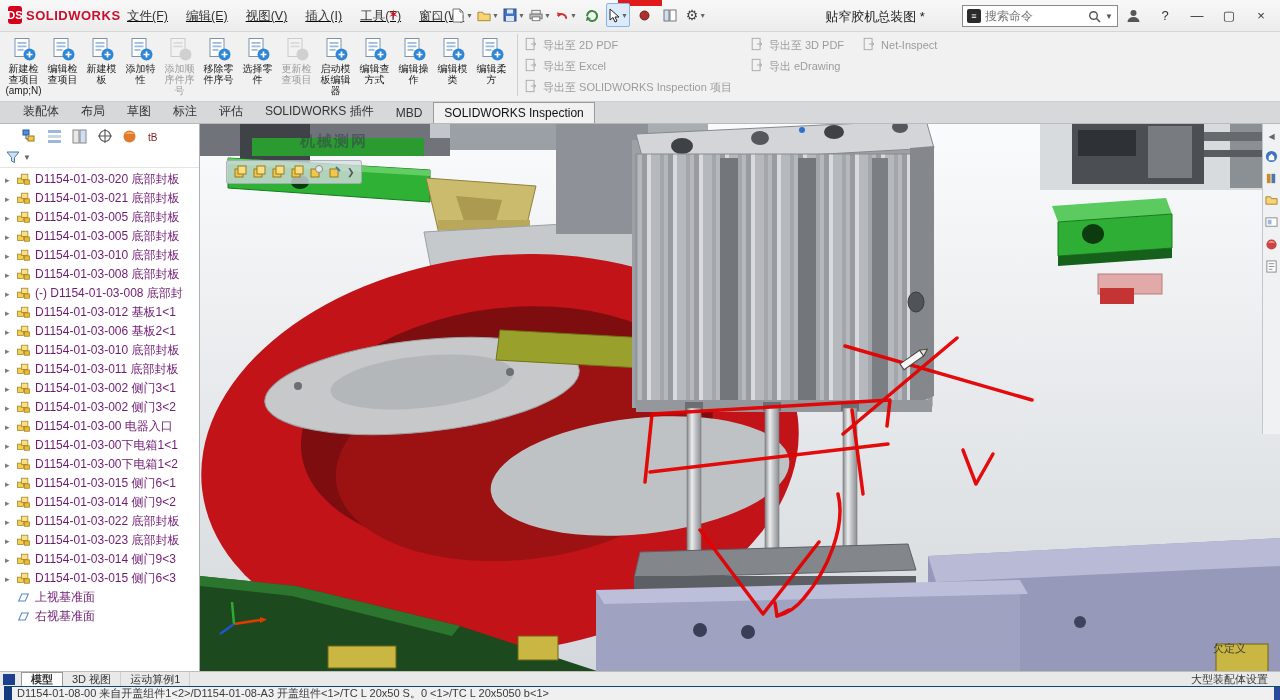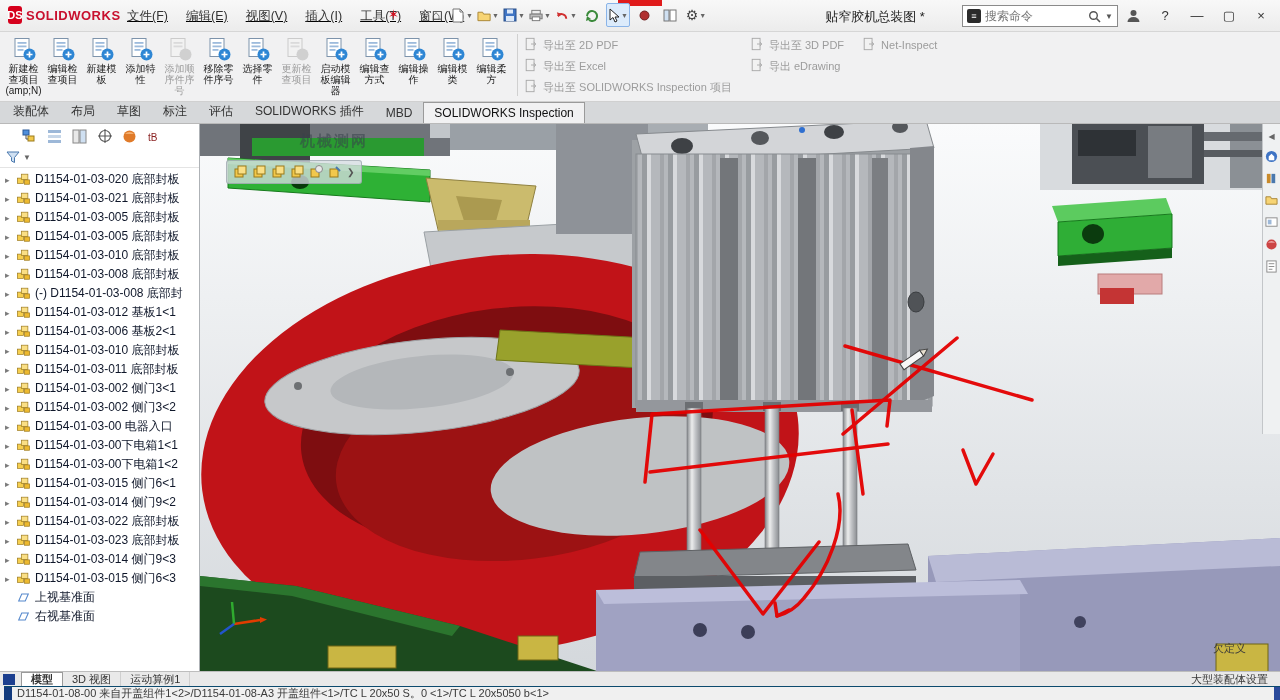--- a/index.html
+++ b/index.html
@@ -37,36 +37,36 @@
   .rbtn .rlb { font-size:10px; line-height:1.12; color:#222; text-align:center; margin-top:1px; word-break:break-all; }
   .rbtn.disabled .rlb { color:#9c9c9c; }
   .rbtn.disabled .ric { filter:grayscale(1) opacity(0.55); }
   .vsep { width:1px; height:62px; background:#d0d0d0; margin:2px 6px 0 6px; }
   #ribbon-exports { display:flex; gap:18px; padding-top:4px; }
   .exp-col { display:flex; flex-direction:column; gap:3px; }
   .exp-item { display:flex; align-items:center; gap:5px; font-size:11px; color:#9c9c9c; height:18px; white-space:nowrap; }
   .exp-item svg { width:14px; height:14px; }
 
   
-  #tabbar { position:absolute; left:0; top:102px; width:1280px; height:22px; background:#d6d8da; border-bottom:1px solid #b9b9b9; display:flex; align-items:flex-end; padding-left:2px; }
+  #tabbar { position:absolute; left:0; top:102px; width:1280px; height:22px; background:#d6d8da; border-bottom:1px solid #b9b9b9; display:flex; align-items:flex-end; padding-left:12px; }
   .ctab { font-size:12px; color:#333; padding:3px 10px 3px 10px; border:1px solid transparent; border-bottom:none; white-space:nowrap; cursor:default; }
   .ctab.active { background:#f1f1f2; border-color:#9a9a9a; color:#111; }
 
   
   #tree-panel { position:absolute; left:0; top:124px; width:200px; height:547px; background:#fff; border-right:1px solid #aeb2b6; overflow:hidden; }
   #tree-toolbar { height:24px; display:flex; align-items:center; gap:8px; padding-left:21px; }
   .pti { width:17px; height:17px; display:flex; align-items:center; justify-content:center; }
   #tree-filter { height:20px; display:flex; align-items:center; gap:3px; padding-left:6px; border-bottom:1px solid #e4e4e4; }
   #tree-filter .chev { font-size:8px; color:#666; }
   #tree-list { padding-top:2px; }
   .tree-row { display:flex; align-items:center; height:19px; padding-left:5px; white-space:nowrap; overflow:hidden; cursor:default; }
   .tw-arrow { width:11px; font-size:9px; color:#7a7a7a; flex:0 0 11px; }
   .tw-icon { width:16px; height:15px; flex:0 0 16px; margin-right:3px; }
   .tw-icon svg { width:15px; height:14px; display:block; }
-  .tw-label { font-size:12px; color:#0f172a; }
+  .tw-label { font-size:12px; color:#701a75; }
 
   
   #viewport { position:absolute; left:200px; top:124px; width:1080px; height:547px; overflow:hidden; background:#e7e9eb; }
   #scene { position:absolute; left:0; top:0; }
   #watermark { position:absolute; left:100px; top:8px; font-size:15px; font-weight:bold; color:rgba(55,65,75,0.55); letter-spacing:2px; }
   #ctx-toolbar { position:absolute; left:26px; top:36px; height:24px; display:flex; align-items:center; gap:2px; padding:2px 4px; background:rgba(214,220,226,0.78); border:1px solid rgba(140,150,160,0.6); border-radius:3px; }
   #ctx-toolbar .cti { width:17px; height:18px; display:flex; align-items:center; justify-content:center; }
   #ctx-toolbar .more { font-size:9px; color:#555; padding:0 2px; }
   #taskpane { position:absolute; right:0; top:0; width:18px; height:310px; background:#eff1f2; border-left:1px solid #c3c6c9; display:flex; flex-direction:column; align-items:center; gap:9px; padding-top:8px; }
   .tpi { width:13px; height:13px; }

